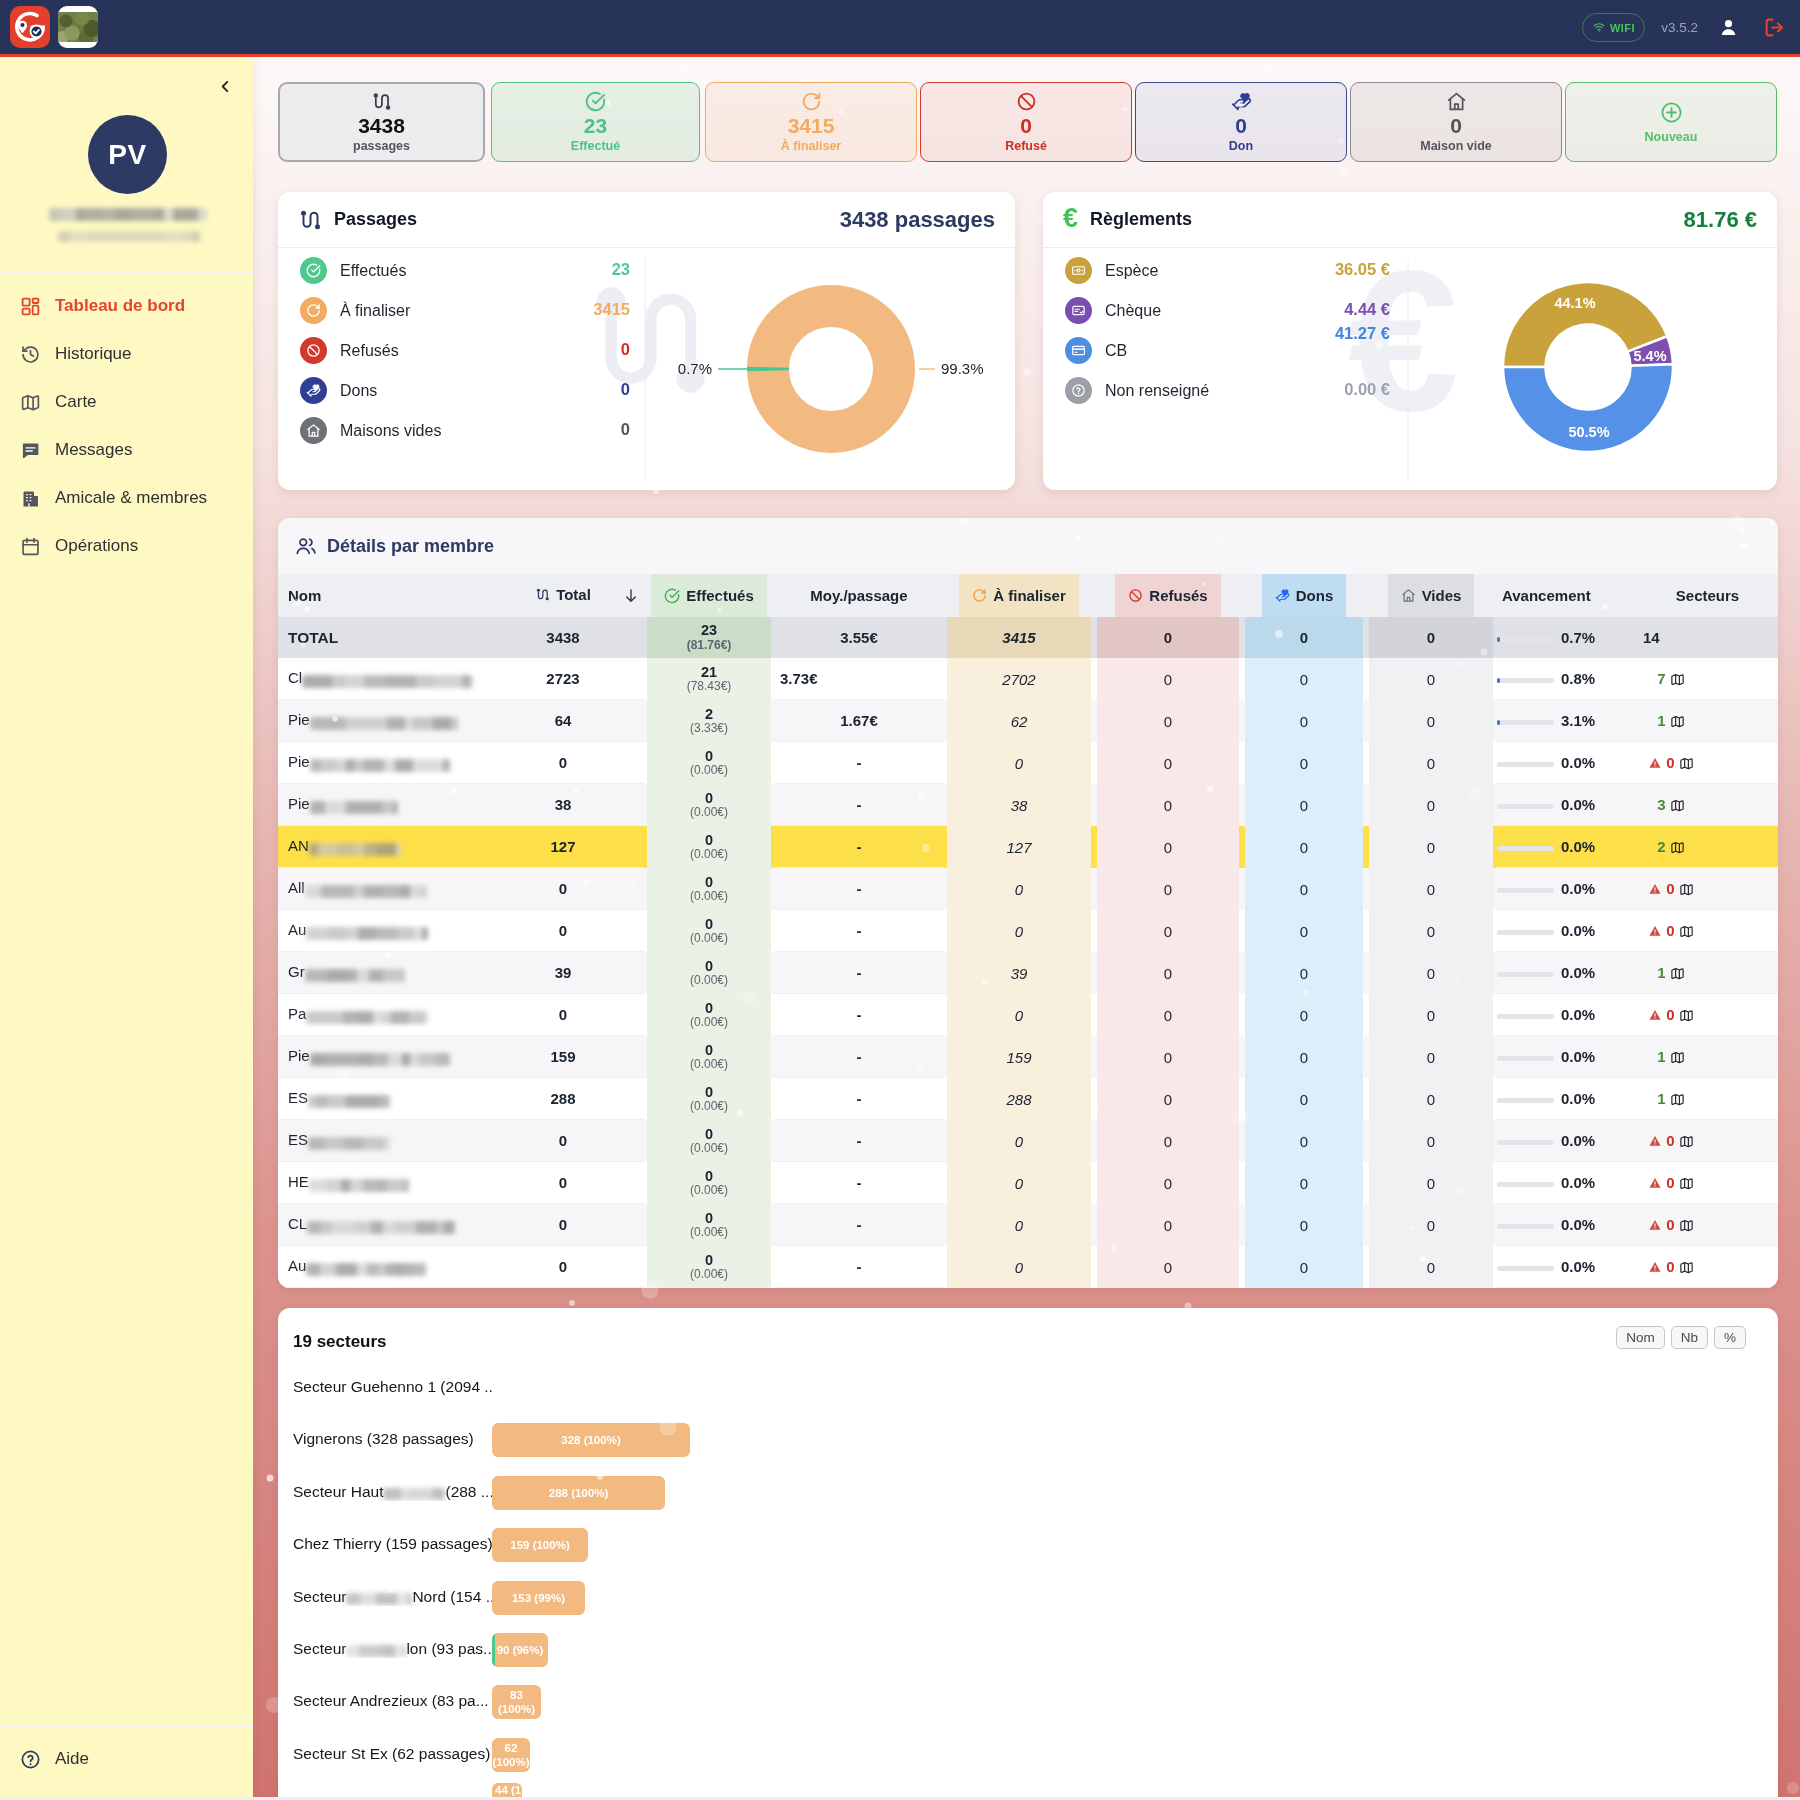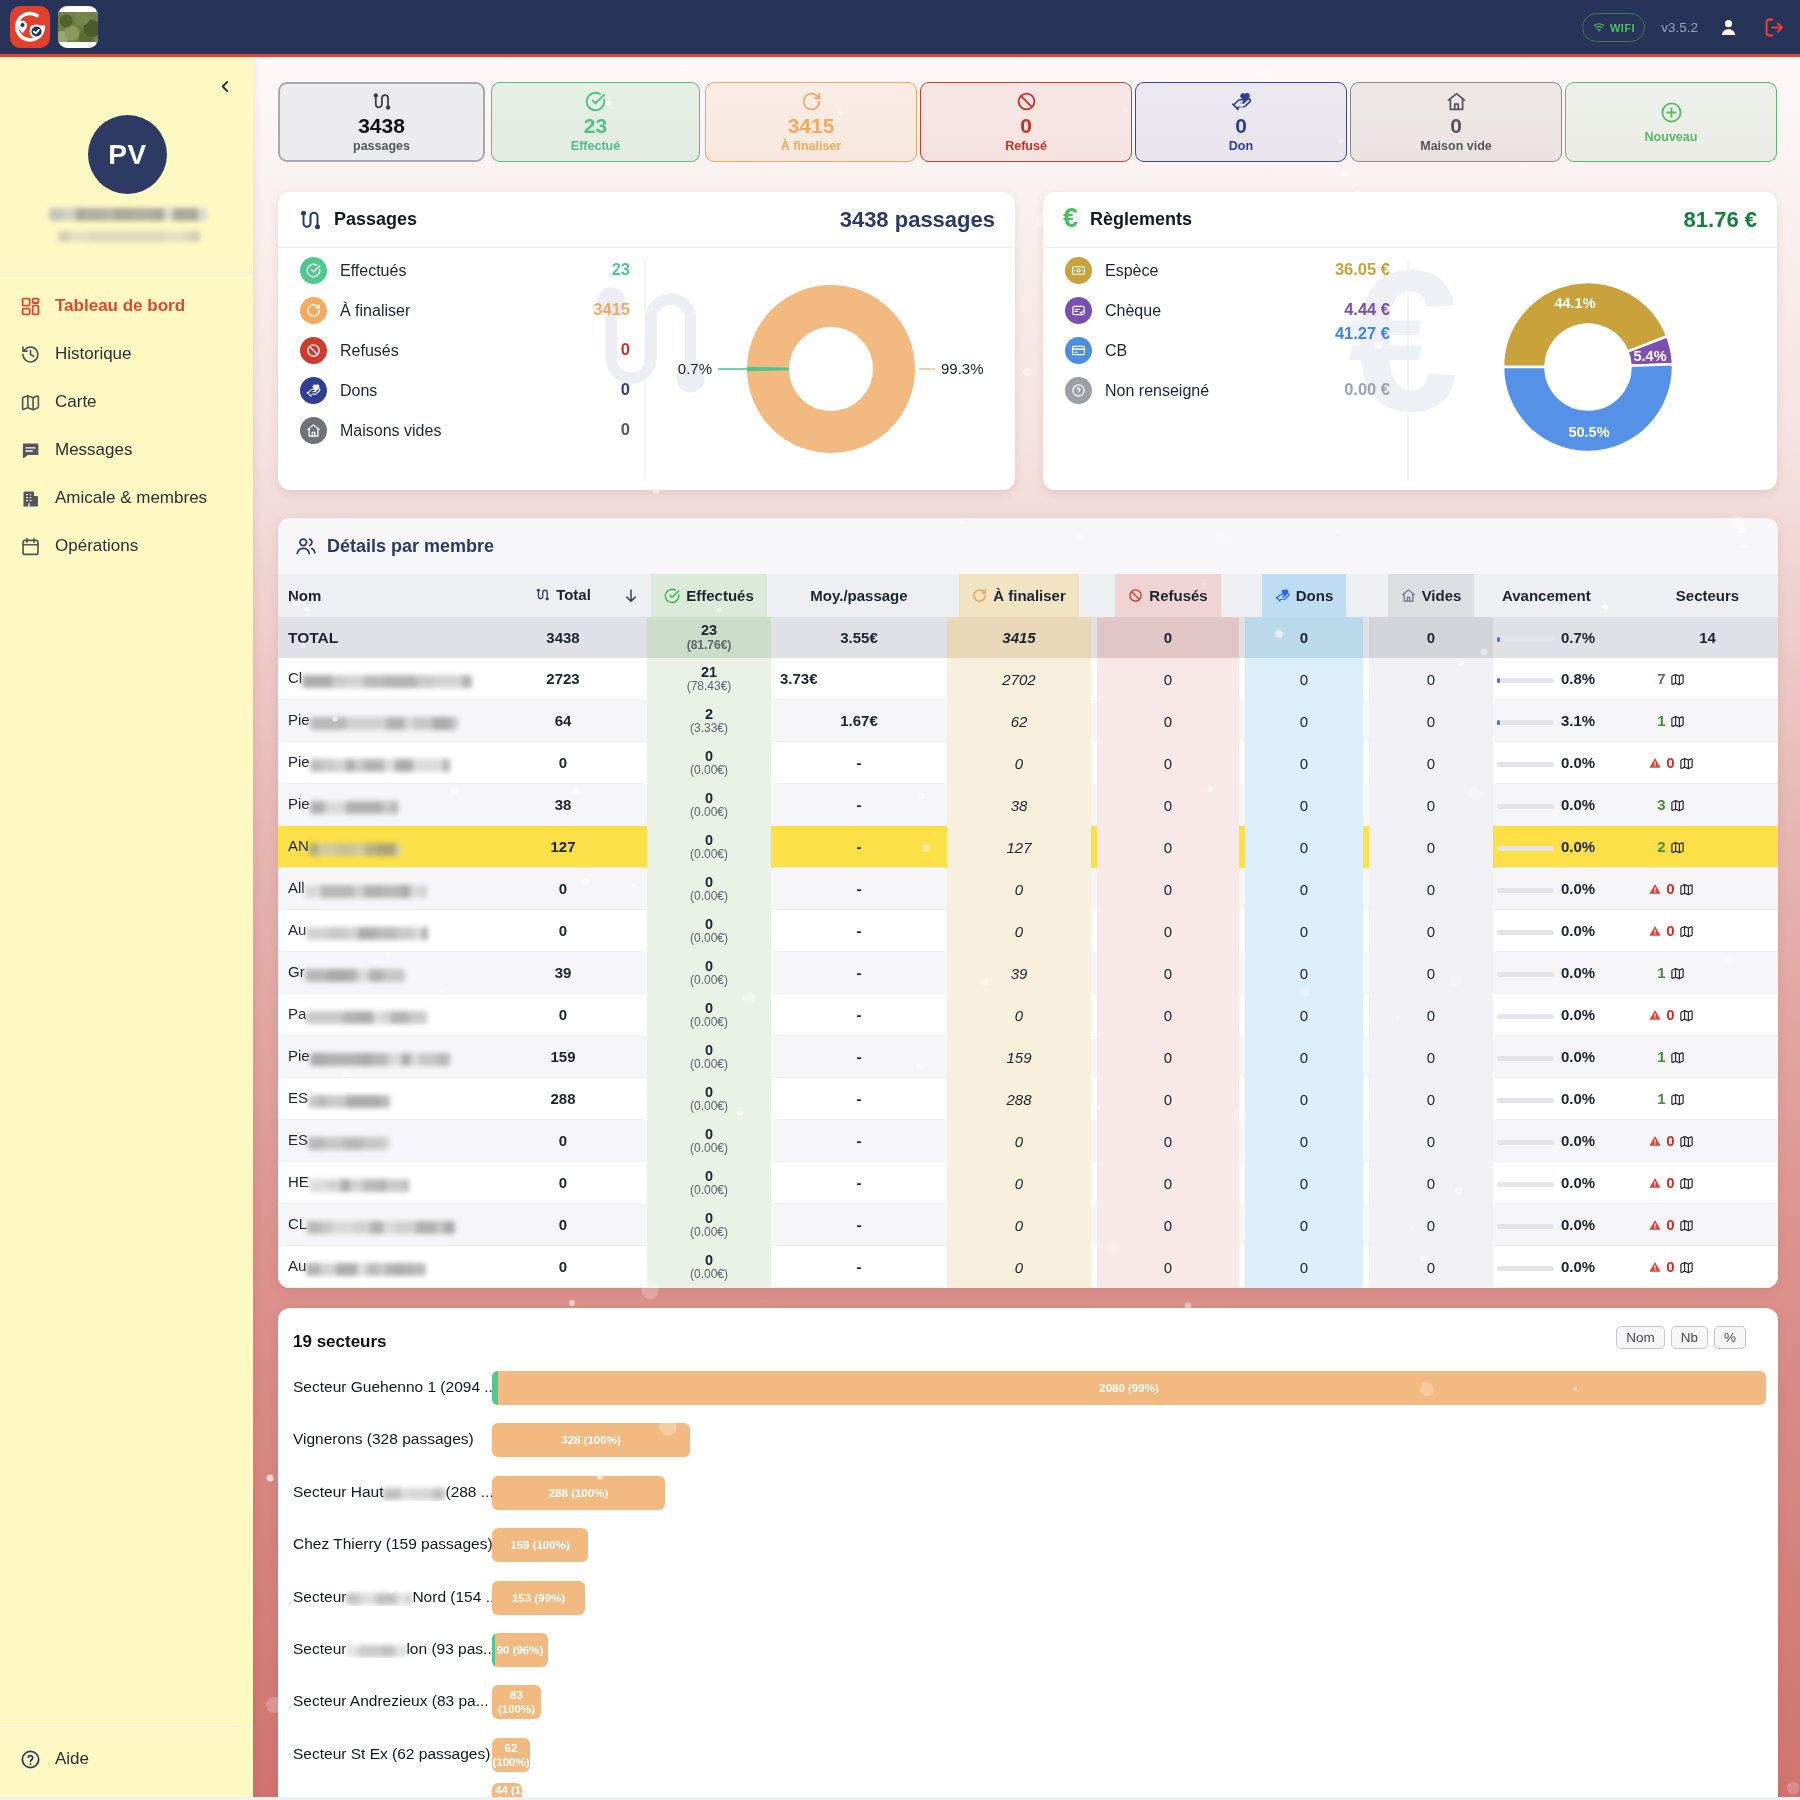--- a/index.html
+++ b/index.html
@@ -396,21 +396,21 @@
             <td class="tint" style="background:#cbdcc8;text-align:center;line-height:1.15">
               <div style="font-weight:700;font-size:14.5px">23</div>
               <div style="font-size:12px;color:#5d6570">(81.76€)</div>
             </td>
             <td style="text-align:center">3.55€</td>
             <td class="tint" style="background:#e8d8b7;text-align:center;font-style:italic">3415</td>
             <td class="tint" style="background:#e2c6c5;text-align:center">0</td>
             <td class="tint" style="background:#badaec;text-align:center">0</td>
             <td class="tint" style="background:#d2d4d9;text-align:center">0</td>
             <td style="padding:0 0 0 1px"><span class="track" style="margin-right:7px"><i style="width:3px"></i></span><b>0.7%</b></td>
-            <td style="text-align:center;padding-left:35px">14</td>
+            <td style="padding-left:35px">14</td>
           </tr>
           <tr style="height:42px;background:#ffffff">
             <td style="text-align:left;padding-left:10px;border-bottom:1px solid #efeff2">Cl<span style="display:inline-block;vertical-align:middle;width:170px;height:13px;margin-top:3px;background:repeating-linear-gradient(90deg,#8d8d8d 0px 21px,#8d8d8d 21px 30px,#b5b5b5 30px 43px,#c2c2c2 43px 62px,#a0a0a0 62px 83px,#969696 83px 95px,#969696 95px 106px,#969696 106px 114px,#b5b5b5 114px 132px,#c2c2c2 132px 146px,#c2c2c2 146px 160px,#969696 160px 181px);filter:blur(2.5px);opacity:0.72;border-radius:2px"></span></td>
             <td style="text-align:center;font-weight:700;border-bottom:1px solid #efeff2">2723</td>
             <td style="padding:0;border-bottom:1px solid #efeff2"></td>
             <td class="tint" style="background:#eaf2e6;text-align:center;line-height:1.15">
               <div style="font-weight:700;font-size:14.5px">21</div>
               <div style="font-size:12px;color:#5d6570">(78.43€)</div>
             </td>
             <td style="text-align:left;font-weight:600;border-bottom:1px solid #efeff2">3.73€</td>
@@ -722,24 +722,20 @@
                 <path d="M9 4.2V18M15 6.5v13.7" fill="none" stroke="#26262b" stroke-width="1.9"></path>
               </svg></td>
           </tr>
         </tbody>
       </table>
     </div>
     <div class="panel" style="left:25px;top:1251px;width:1500px;height:560px;border-radius:12px">
       <div class="abs" style="left:15px;top:24px;font-size:17px;font-weight:700;color:#111">19 secteurs</div>
       <div class="abs" style="right:32px;top:18px"><span class="chip">Nom</span><span class="chip">Nb</span><span class="chip">%</span></div>
       <div class="sectlab" style="top:70px;width:200px">Secteur Guehenno 1 (2094 ...</div>
-      <div class="bar" style="left:214px;top:63px;width:1274px">
-        <span style="position:absolute;left:0;top:0;bottom:0;width:6px;background:#4cc98f"></span>
-        <span style="position:relative;padding:1px 3px 0">2080 (99%)</span>
-      </div>
       <div class="sectlab" style="top:122px;width:200px">Vignerons (328 passages)</div>
       <div class="bar" style="left:214px;top:115px;width:198px">
         <span style="position:relative;padding:1px 3px 0">328 (100%)</span>
       </div>
       <div class="sectlab" style="top:175px;width:200px">Secteur Haut<span style="display:inline-block;vertical-align:middle;width:62px;height:12px;margin-top:2px;background:repeating-linear-gradient(90deg,#8d8d8d 0px 18px,#c2c2c2 18px 26px,#b5b5b5 26px 38px,#b5b5b5 38px 49px,#8d8d8d 49px 68px);filter:blur(2.5px);opacity:0.55;border-radius:2px"></span>(288 ...</div>
       <div class="bar" style="left:214px;top:168px;width:173px">
         <span style="position:relative;padding:1px 3px 0">288 (100%)</span>
       </div>
       <div class="sectlab" style="top:227px;width:200px">Chez Thierry (159 passages)</div>
       <div class="bar" style="left:214px;top:220px;width:96px">

